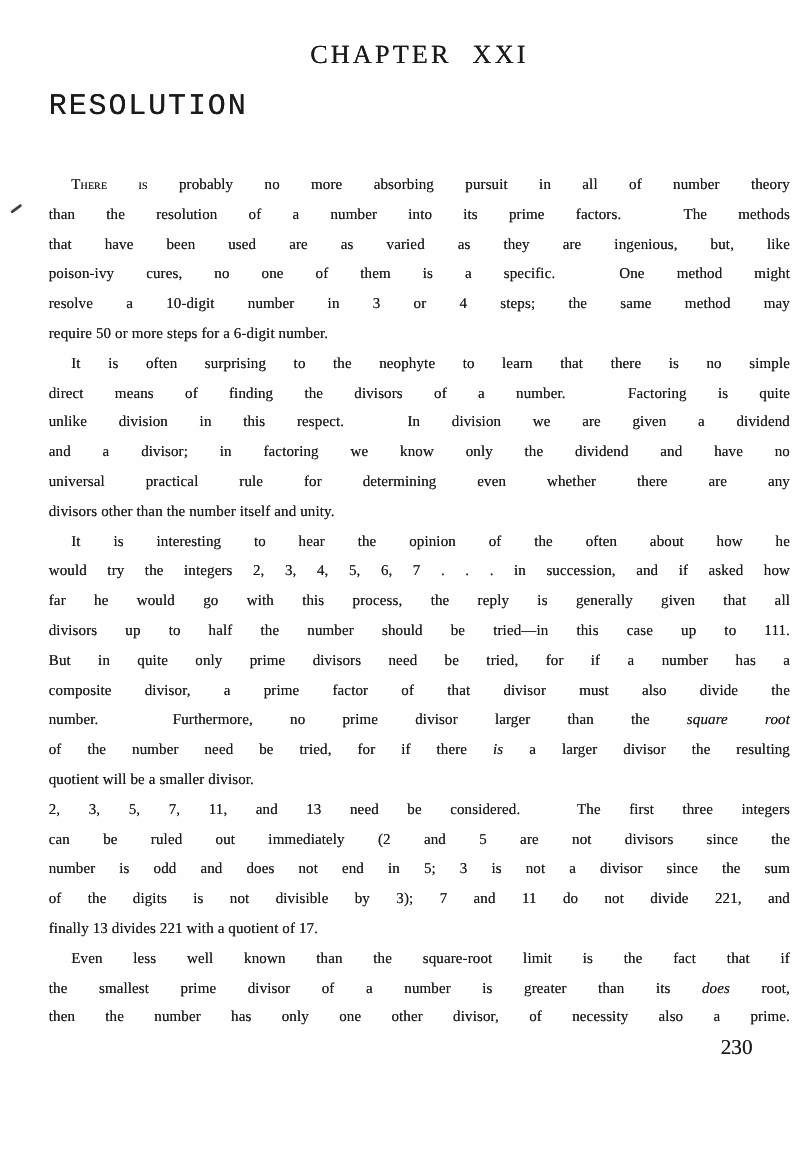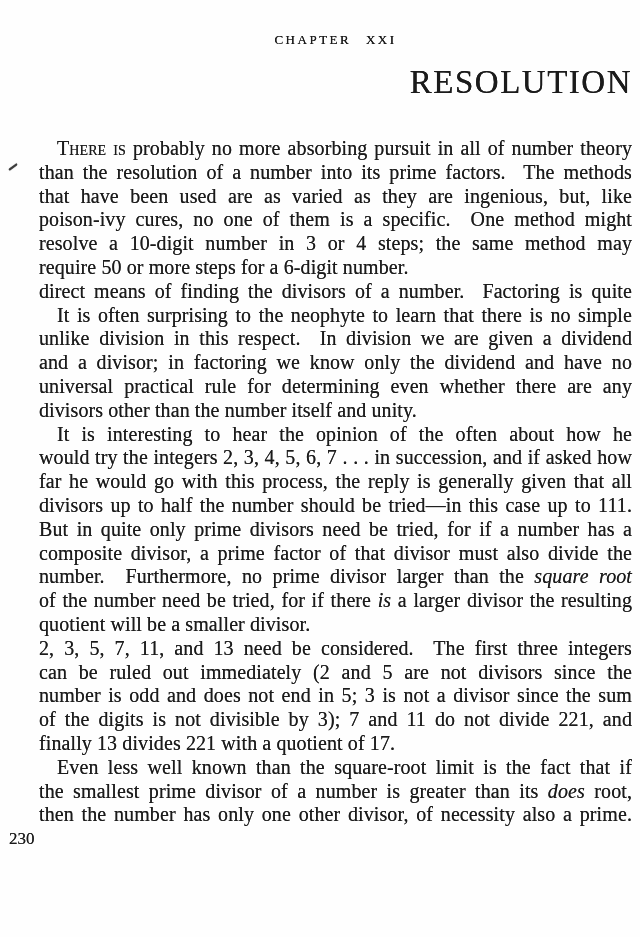--- a/index.html
+++ b/index.html
@@ -9,50 +9,51 @@
     font-family: "Liberation Serif", serif;
     color: #1b1b1b;
     position: relative;
     overflow: hidden;
   }
   .page { position: absolute; inset: 0; background: #fefefe; }
   .textcol { position: absolute; left: 39px; top: 33px; width: 593px; }
 
   .chapter {
     text-align: center;
-    font-size: 13px;
+    font-size: 21px;
     line-height: 1;
     letter-spacing: 2.5px;
     word-spacing: 9px;
     text-shadow: 0 0 0.5px currentColor;
   }
   .title {
-    text-align: right;
-    font-size: 33px;
+    text-align: left;
+    font-size: 24px;
     line-height: 1;
     letter-spacing: 1.5px;
     margin-top: 20px;
     text-shadow: 0 0 0.5px currentColor;
+    font-family: Liberation Mono, monospace;
   }
   .body {
     margin-top: 38px;
-    font-size: 20px;
+    font-size: 12px;
     line-height: 23.8px;
     letter-spacing: 0.1px;
     text-shadow: 0 0 0.45px rgba(10,10,10,0.75);
   }
   .para { margin: 0; }
   .line { text-align: justify; text-align-last: justify; }
   .line.last { text-align-last: left; }
   .line.first { text-indent: 18px; }
   .sc { font-variant: small-caps; }
   .i  { font-style: italic; }
 
   .pagenum {
-    text-align: left;
+    text-align: right;
     font-size: 17px;
     line-height: 23.8px;
     transform: translateX(-30px);
     text-shadow: 0 0 0.45px rgba(10,10,10,0.75);
   }
 
   .penmark {
     position: absolute;
     left: 8px; top: 166px;
     width: 10px; height: 2px;
@@ -73,22 +74,22 @@
     <div class="body">
         <div class="para">
           <div class="line first"><span class="sc">There is</span><span> probably no more absorbing pursuit in all of number theory</span></div>
           <div class="line"><span>than the resolution of a number into its prime factors.&nbsp; The methods</span></div>
           <div class="line"><span>that have been used are as varied as they are ingenious, but, like</span></div>
           <div class="line"><span>poison-ivy cures, no one of them is a specific.&nbsp; One method might</span></div>
           <div class="line"><span>resolve a 10-digit number in 3 or 4 steps; the same method may</span></div>
           <div class="line last"><span>require 50 or more steps for a 6-digit number.</span></div>
         </div>
         <div class="para">
+          <div class="line first"><span>It is often surprising to the neophyte to learn that there is no simple</span></div>
           <div class="line"><span>direct means of finding the divisors of a number.&nbsp; Factoring is quite</span></div>
-          <div class="line first"><span>It is often surprising to the neophyte to learn that there is no simple</span></div>
           <div class="line"><span>unlike division in this respect.&nbsp; In division we are given a dividend</span></div>
           <div class="line"><span>and a divisor; in factoring we know only the dividend and have no</span></div>
           <div class="line"><span>universal practical rule for determining even whether there are any</span></div>
           <div class="line last"><span>divisors other than the number itself and unity.</span></div>
         </div>
         <div class="para">
           <div class="line first"><span>It is interesting to hear the opinion of the often about how he</span></div>
           <div class="line"><span>would try the integers 2, 3, 4, 5, 6, 7 . . . in succession, and if asked how</span></div>
           <div class="line"><span>far he would go with this process, the reply is generally given that all</span></div>
           <div class="line"><span>divisors up to half the number should be tried—in this case up to 111.</span></div>

